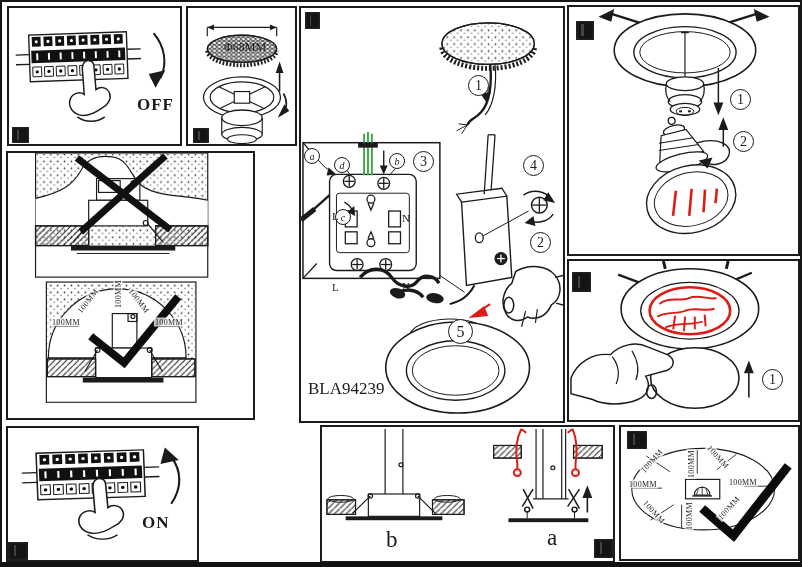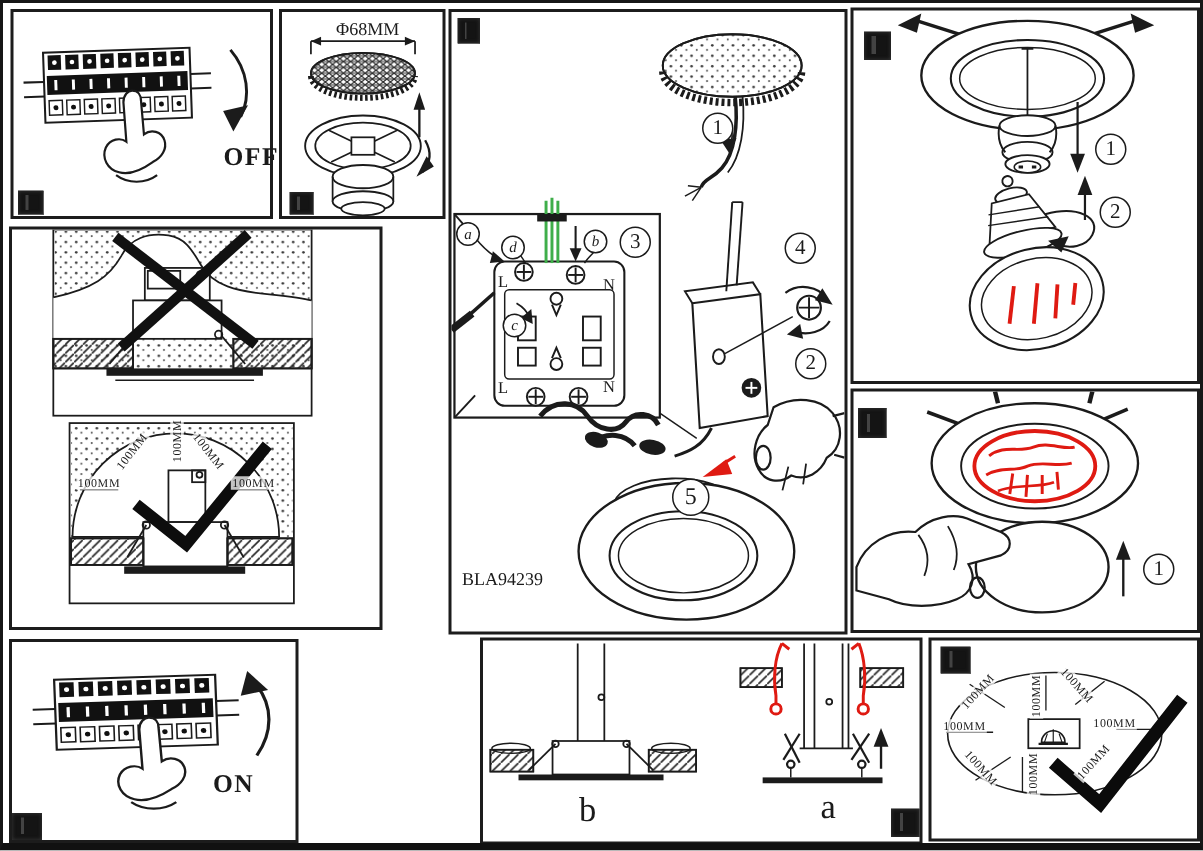--- a/index.html
+++ b/index.html
@@ -6,21 +6,21 @@
   .sheet{position:relative;width:802px;height:567px;background:#fff;box-sizing:border-box;
          border:2px solid #161616;border-bottom:5px solid #111;overflow:hidden;
          font-family:"Liberation Serif",serif;color:#1b1b1b;}
   .panel{position:absolute;box-sizing:border-box;border:2px solid #1c1c1c;background:#fff;}
   .panel svg{position:absolute;left:0;top:0;width:100%;height:100%;}
   .badge{position:absolute;background:#141414;box-shadow:inset 0 0 3px #3a3a3a;}
   .badge .bg{position:absolute;left:30%;top:18%;width:12%;height:62%;background:#6a6a6a;opacity:.55;}
   .t{position:absolute;white-space:nowrap;line-height:1;}
   .big{font-size:17px;letter-spacing:1px;font-weight:600;}
   .fig{font-size:23px;}
-  .tn{font-size:11px;}
+  .tn{font-size:11px;margin-top:28px;}
   .mm{position:absolute;font-size:8px;letter-spacing:.4px;transform:translate(-50%,-50%);
       background:rgba(255,255,255,.75);padding:0 1px;white-space:nowrap;}
   .circ{position:absolute;box-sizing:border-box;border:1.5px solid #1b1b1b;border-radius:50%;
         background:#fff;display:flex;align-items:center;justify-content:center;
         font-family:"Liberation Serif",serif;}
   .c20{width:21px;height:21px;font-size:14px;}
   .c24{width:25px;height:25px;font-size:16px;}
   .c15{width:16px;height:16px;font-size:10px;font-style:italic;}
 </style>
 </head>
@@ -106,21 +106,21 @@
           </g>
         </g>
         <g transform="translate(50,48)" stroke-width="1.5">
           <path d="M22,62 C14,60 10,52 13,45 C16,39 23,38 27,41 L25,14 C25,9 28,6 31,6 C35,6 37,9 37,13 L39,36 C44,32 51,34 53,40 C55,46 51,52 45,55 C38,60 29,64 22,62 Z" fill="#fff"></path>
           <path d="M20,64 C28,70 40,70 48,64"></path>
         </g>
         <path d="M148,26 C160,40 162,58 155,72" stroke-width="2"></path>
         <polygon points="150,82 160,64 143,68" fill="#1b1b1b" stroke="none"></polygon>
       </g>
     </svg>
-    <span class="t big" style="left:140px;top:88px">OFF</span>
+    <span class="t big" style="left:128px;top:88px">OFF</span>
     <div class="badge" style="left:3px;top:119px;width:17px;height:16px">
         <span class="bg"></span>
       </div>
   </div>
 
   <div class="panel" style="left:184px;top:4px;width:111px;height:140px">
     <svg viewBox="0 0 111 140" preserveAspectRatio="none">
       <g stroke="#1b1b1b" fill="none" stroke-width="1.2">
         <g>
           <line x1="20" y1="20" x2="92" y2="20"></line>
@@ -281,21 +281,21 @@
     <span class="circ c15" style="left:88px;top:145px">b</span>
     <span class="circ c20" style="left:112px;top:143px">3</span>
     <span class="circ c15" style="left:34px;top:201px">c</span>
     <span class="circ c20" style="left:222px;top:147px">4</span>
     <span class="circ c20" style="left:229px;top:224px">2</span>
     <span class="circ c24" style="left:147px;top:311px">5</span>
     <span class="t tn" style="left:31px;top:175px">L</span>
     <span class="t tn" style="left:101px;top:177px">N</span>
     <span class="t tn" style="left:31px;top:246px">L</span>
     <span class="t tn" style="left:101px;top:245px">N</span>
-    <span class="t" style="left:7px;top:372px;font-size:12px">BLA94239</span>
+    <span class="t" style="left:7px;top:372px;font-size:17px">BLA94239</span>
     <div class="badge" style="left:4px;top:4px;width:15px;height:17px">
         <span class="bg"></span>
       </div>
   </div>
 
   <div class="panel" style="left:565px;top:3px;width:233px;height:251px">
     <svg viewBox="0 0 233 251" preserveAspectRatio="none">
       <g stroke="#1b1b1b" fill="none" stroke-width="1.3">
         <g>
           <line x1="78" y1="18" x2="40" y2="6" stroke-width="2.4"></line>

